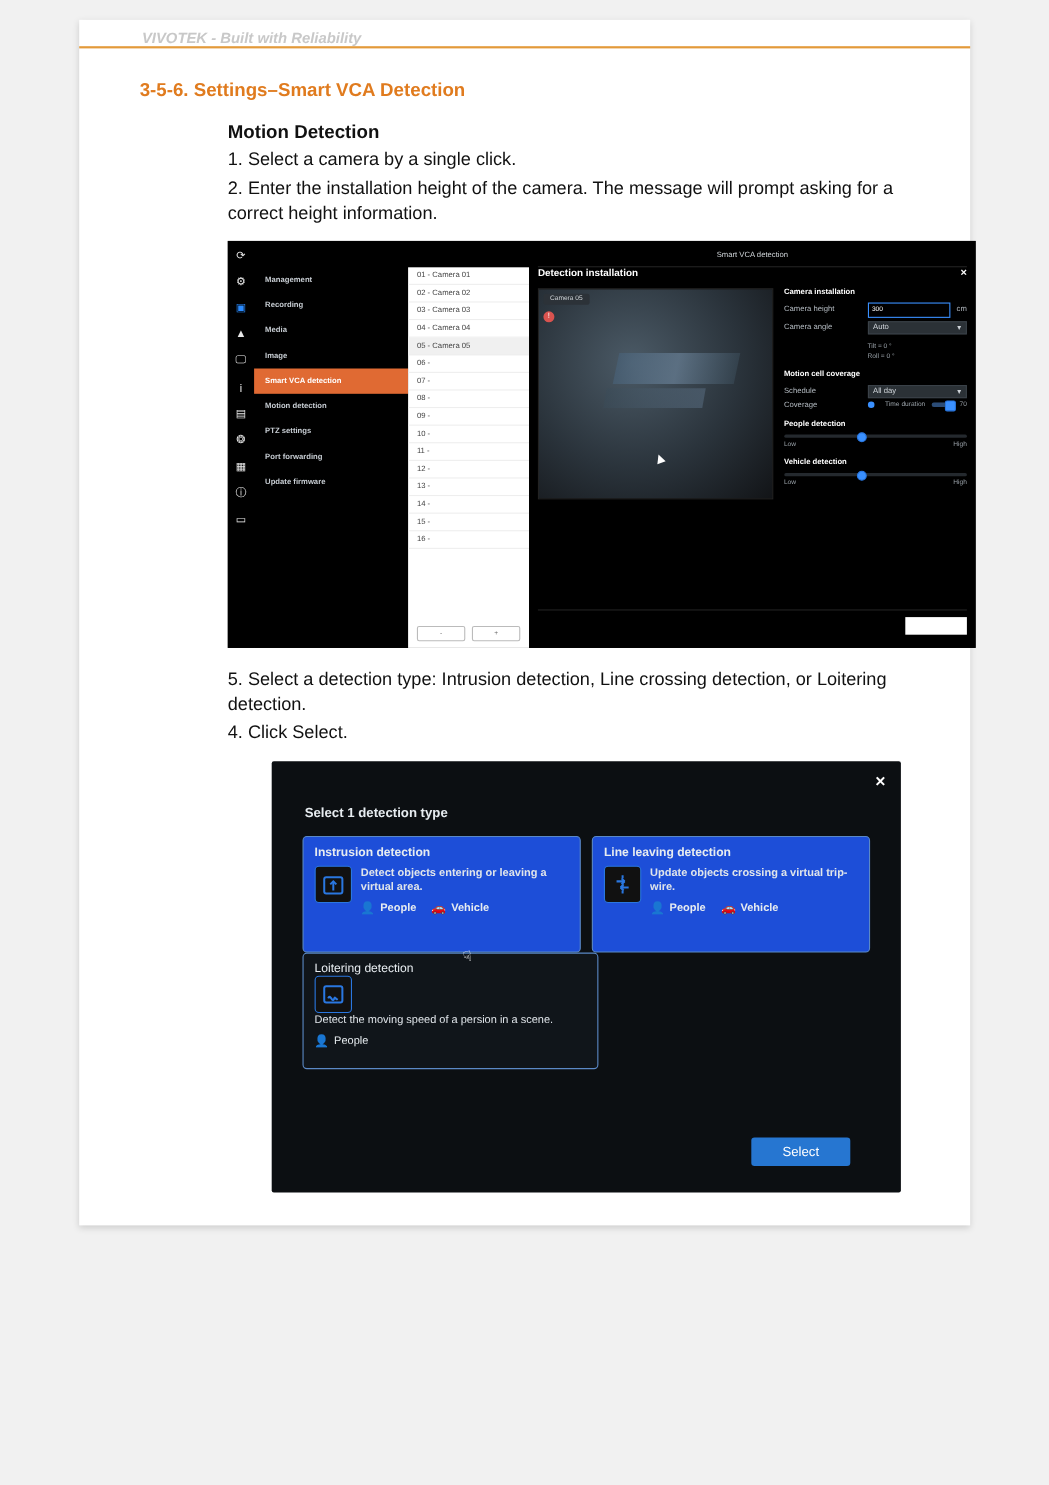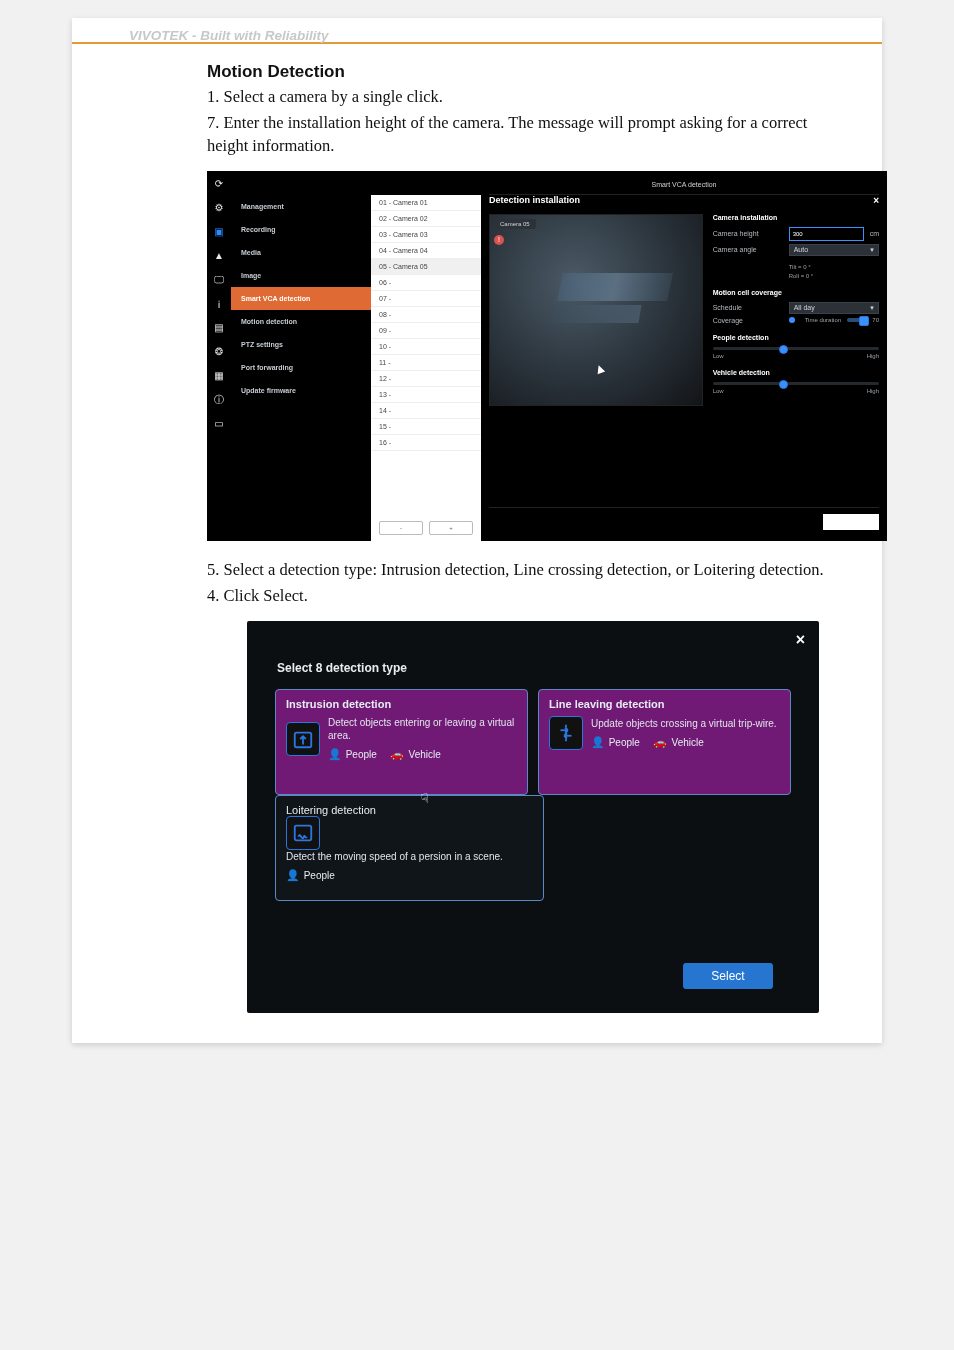--- a/index.html
+++ b/index.html
@@ -44,21 +44,21 @@
     font-size: 17px;
     margin-top: 18px;
     margin-left: 80px;
   }
   .body-text {
     font-size: 16.5px;
     margin-left: 80px;
     margin-top: 10px;
     line-height: 1.35;
   }
-  .ol { margin-left: 80px; font-size: 16.5px; line-height: 1.35; font-family: Liberation Serif, serif; }
+  .ol { margin-left: 80px; font-size: 16.5px; line-height: 1.35; }
   .ol .item { margin-top: 4px; }
 
   
   .shot1 {
     width: 680px;
     height: 370px;
     margin: 14px 0 0 80px;
     background: #000;
     position: relative;
     font-size: 7px;
@@ -135,25 +135,25 @@
   .shot2 {
     width: 572px; height: 392px; margin: 14px 0 0 120px;
     background: #0c0f12; position: relative; color:#e7ecf0; font-size:11px;
     border-radius:2px;
   }
   .s2-close { position:absolute; right:14px; top:10px; font-size:16px; font-weight:bold; color:#fff; }
   .s2-title { position:absolute; left:30px; top:40px; font-size:12px; font-weight:bold; }
   .s2-cards { position:absolute; left:28px; right:28px; top:68px; display:flex; gap:10px; }
   .card {
     flex:1; border:1px solid #5b89c6; border-radius:4px; padding:8px 10px 10px 10px;
-    background: #701a75;
+    background: #1d4ed8;
     min-height: 86px;
   }
   .card .ctitle { font-size:11px; font-weight:bold; margin-bottom:6px; }
-  .card .row { display:flex; gap:8px; align-items:center; }
+  .card .row { display:flex; gap:8px; align-items:flex-start;font-weight:bold; }
   .thumb {
     width:32px; height:32px; border-radius:4px; background:#111; border:1px solid #2a77e0;
     display:flex; align-items:center; justify-content:center; color:#2a77e0;
   }
   .desc { font-size:10px; line-height:1.3; color:#e0e5ea; }
   .tags { margin-top:6px; display:flex; gap:14px; font-size:10px; }
   .tag { display:flex; align-items:center; gap:4px; }
   .tag.green .dot-ic { color:#7ecb5f; }
   .tag.orange .dot-ic { color:#e8a23d; }
   .dot-ic { font-size:11px; }
@@ -185,27 +185,28 @@
 </head>
 <body>
 
 <div class="page">
 
   <div style="height:2px;background:#e39a3a;margin:0 -55px 0 -55px;"></div>
   <div style="margin-top:-18px;padding-left:2px;">
     <span class="brand-text" style="color:#c8c8c8;">VIVOTEK - Built with Reliability</span>
   </div>
 
+  <div class="section-title">3-5-6. Settings–Smart VCA Detection</div>
 
   <div class="subsection-title">Motion Detection</div>
 
 
   <div class="ol">
     <div class="item">1. Select a camera by a single click.</div>
-    <div class="item">7. Enter the installation height of the camera. The message will prompt asking for a correct height information.</div>
+    <div class="item">2. Enter the installation height of the camera. The message will prompt asking for a correct height information.</div>
   </div>
 
   <div class="shot1">
 
     <div class="s1-iconbar">
       <span class="ic">⟳</span>
       <span class="ic">⚙</span>
       <span class="ic" style="color:#2a8bff;">▣</span>
       <span class="ic">▲</span>
       <span class="ic">🖵</span>
@@ -347,21 +348,21 @@
     </div>
   </div>
 
   <div class="ol" style="margin-top:18px;">
     <div class="item">5. Select a detection type: Intrusion detection, Line crossing detection, or Loitering detection.</div>
     <div class="item">4. Click Select.</div>
   </div>
 
   <div class="shot2">
     <div class="s2-close">×</div>
-    <div class="s2-title">Select 8 detection type</div>
+    <div class="s2-title">Select 1 detection type</div>
 
     <div class="s2-cards">
       <div class="card">
         <div class="ctitle">Instrusion detection</div>
         <div class="row">
           <div class="thumb">
             <svg width="22" height="22" viewBox="0 0 24 24" fill="none" stroke="#2a77e0" stroke-width="2">
               <rect x="3" y="5" width="18" height="16" rx="2"></rect>
                 <path d="M12 18 V9"></path>
                 <path d="M9 12 L12 9 L15 12"></path>

